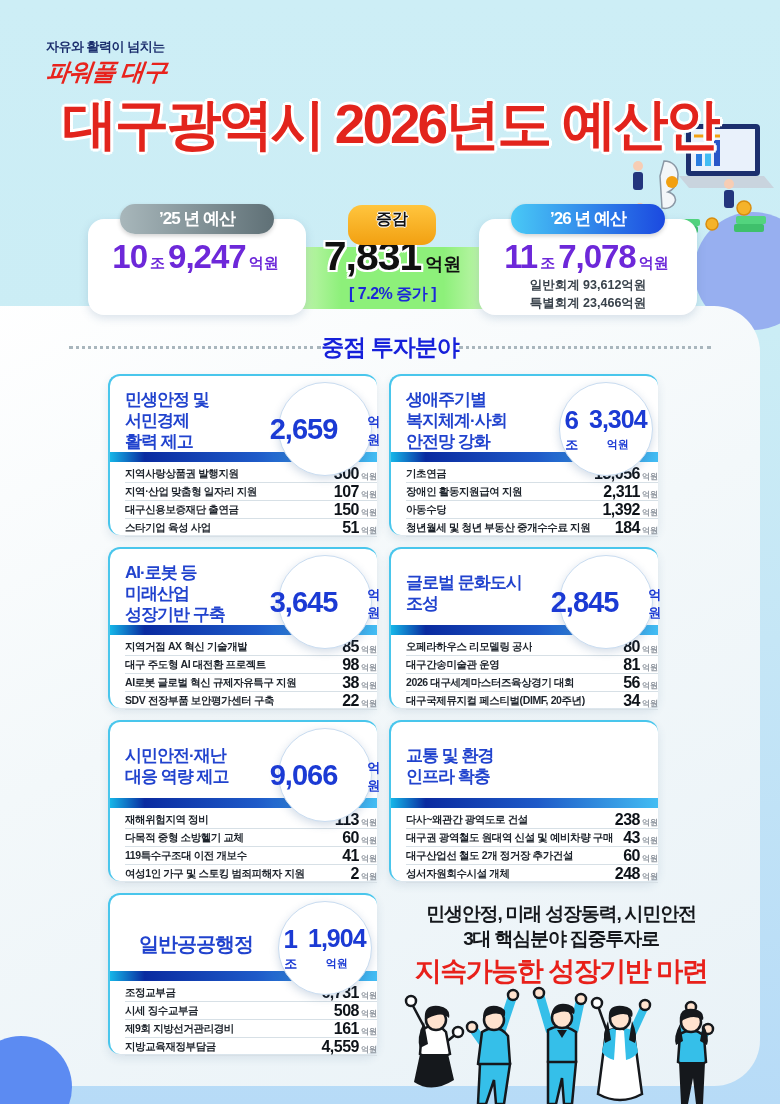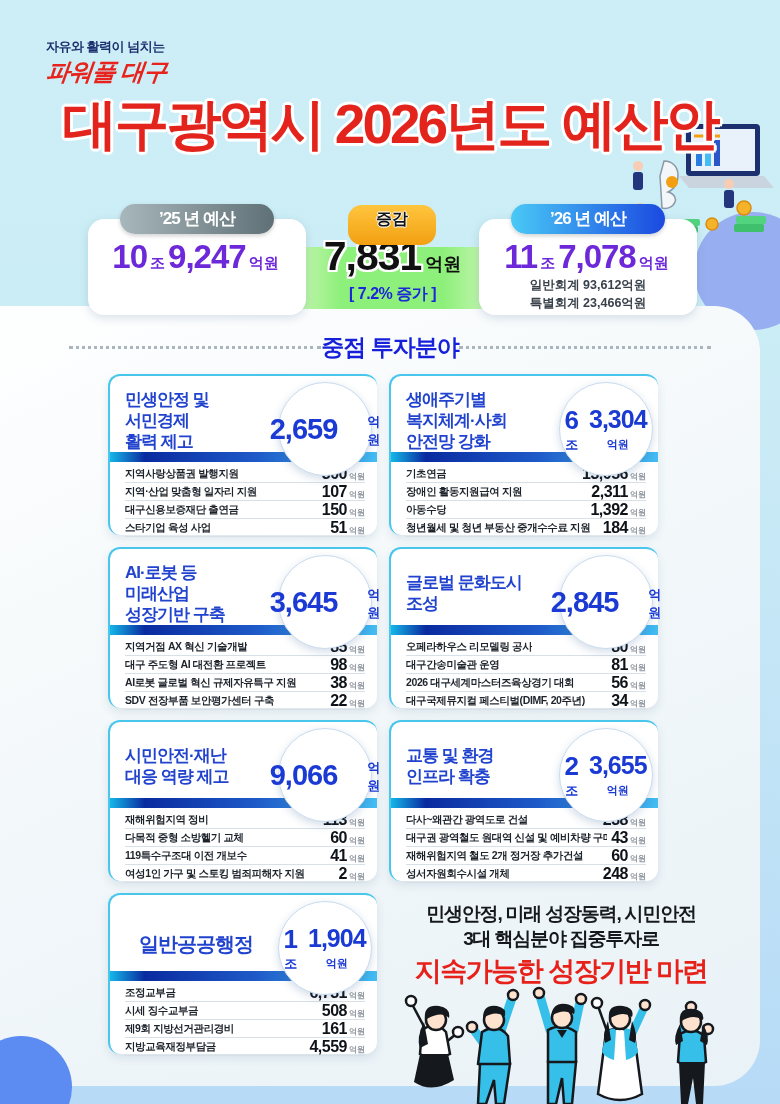--- a/index.html
+++ b/index.html
@@ -69,21 +69,21 @@
   .badge { position:absolute; top:6px; right:5px; width:94px; height:94px; border-radius:50%;
     background:#fff; border:1px solid #c9dcf0; box-shadow:0 3px 8px rgba(60,100,150,.22);
     display:flex; flex-direction:row; align-items:center; justify-content:center; color:#1b3ad4; z-index:2; }
   .bn { font-size:29px; font-weight:900; letter-spacing:-1px; line-height:1; }
   .bu { font-size:13px; font-weight:800; margin-left:30px; margin-top:3px; }
   .bl { line-height:1.1; text-align:center; }
   .bjn { font-size:26px; font-weight:900; }
   .bju { font-size:13px; font-weight:800; }
   .ban { font-size:25px; font-weight:900; letter-spacing:-1px; }
   .bau { font-size:11px; font-weight:800; }
-  .card-items { padding:3px 12px 0 15px; }
+  .card-items { padding:3px 0 0 15px; }
   .item { display:flex; justify-content:space-between; align-items:center; height:18px; border-bottom:1px solid #d7e0e6; }
   .i-label { font-size:10.5px; font-weight:800; color:#1d232b; letter-spacing:-0.4px; white-space:nowrap; overflow:hidden; }
   .i-val { white-space:nowrap; margin-left:4px; }
   .i-num { font-size:16px; font-weight:800; color:#0e1319; letter-spacing:-0.5px; }
   .i-unit { font-size:8px; font-weight:700; color:#8e959e; margin-left:2px; }
   
   .footer-text { position:absolute; left:398px; top:901px; width:326px; text-align:center; z-index:3; }
   .f1 { font-size:19px; font-weight:800; color:#15181c; letter-spacing:-1.2px; line-height:1.32; }
   .f3 { font-size:27px; font-weight:900; color:#e8201a; letter-spacing:-1.5px; margin-top:2px; }
   .people-illustration { position:absolute; left:392px; bottom:0; width:336px; height:118px; z-index:4; }
@@ -312,37 +312,33 @@
             <span class="i-label">여성1인 가구 및 스토킹 범죄피해자 지원</span>
             <span class="i-val"><span class="i-num">2</span><span class="i-unit">억원</span></span>
           </div>
       </div>
     </div>
 
     <div class="card">
       <div class="card-head">
         <div class="card-title t2">교통 및 환경
 인프라 확충</div>
-        <div class="badge">
-          <div class="bl"><span class="bjn">2</span><span class="bju">조</span></div>
-          <div class="bl"><span class="ban">3,655</span><span class="bau">억원</span></div>
-        </div>
       </div>
       <div class="card-bar"></div>
       <div class="card-items">
         <div class="item">
             <span class="i-label">다사~왜관간 광역도로 건설</span>
             <span class="i-val"><span class="i-num">238</span><span class="i-unit">억원</span></span>
           </div>
         <div class="item">
             <span class="i-label">대구권 광역철도 원대역 신설 및 예비차량 구매</span>
             <span class="i-val"><span class="i-num">43</span><span class="i-unit">억원</span></span>
           </div>
         <div class="item">
-            <span class="i-label">재해위험지역 철도 2개 정거장 추가건설</span>
+            <span class="i-label">대구산업선 철도 2개 정거장 추가건설</span>
             <span class="i-val"><span class="i-num">60</span><span class="i-unit">억원</span></span>
           </div>
         <div class="item">
             <span class="i-label">성서자원회수시설 개체</span>
             <span class="i-val"><span class="i-num">248</span><span class="i-unit">억원</span></span>
           </div>
       </div>
     </div>
 
     <div class="card">

